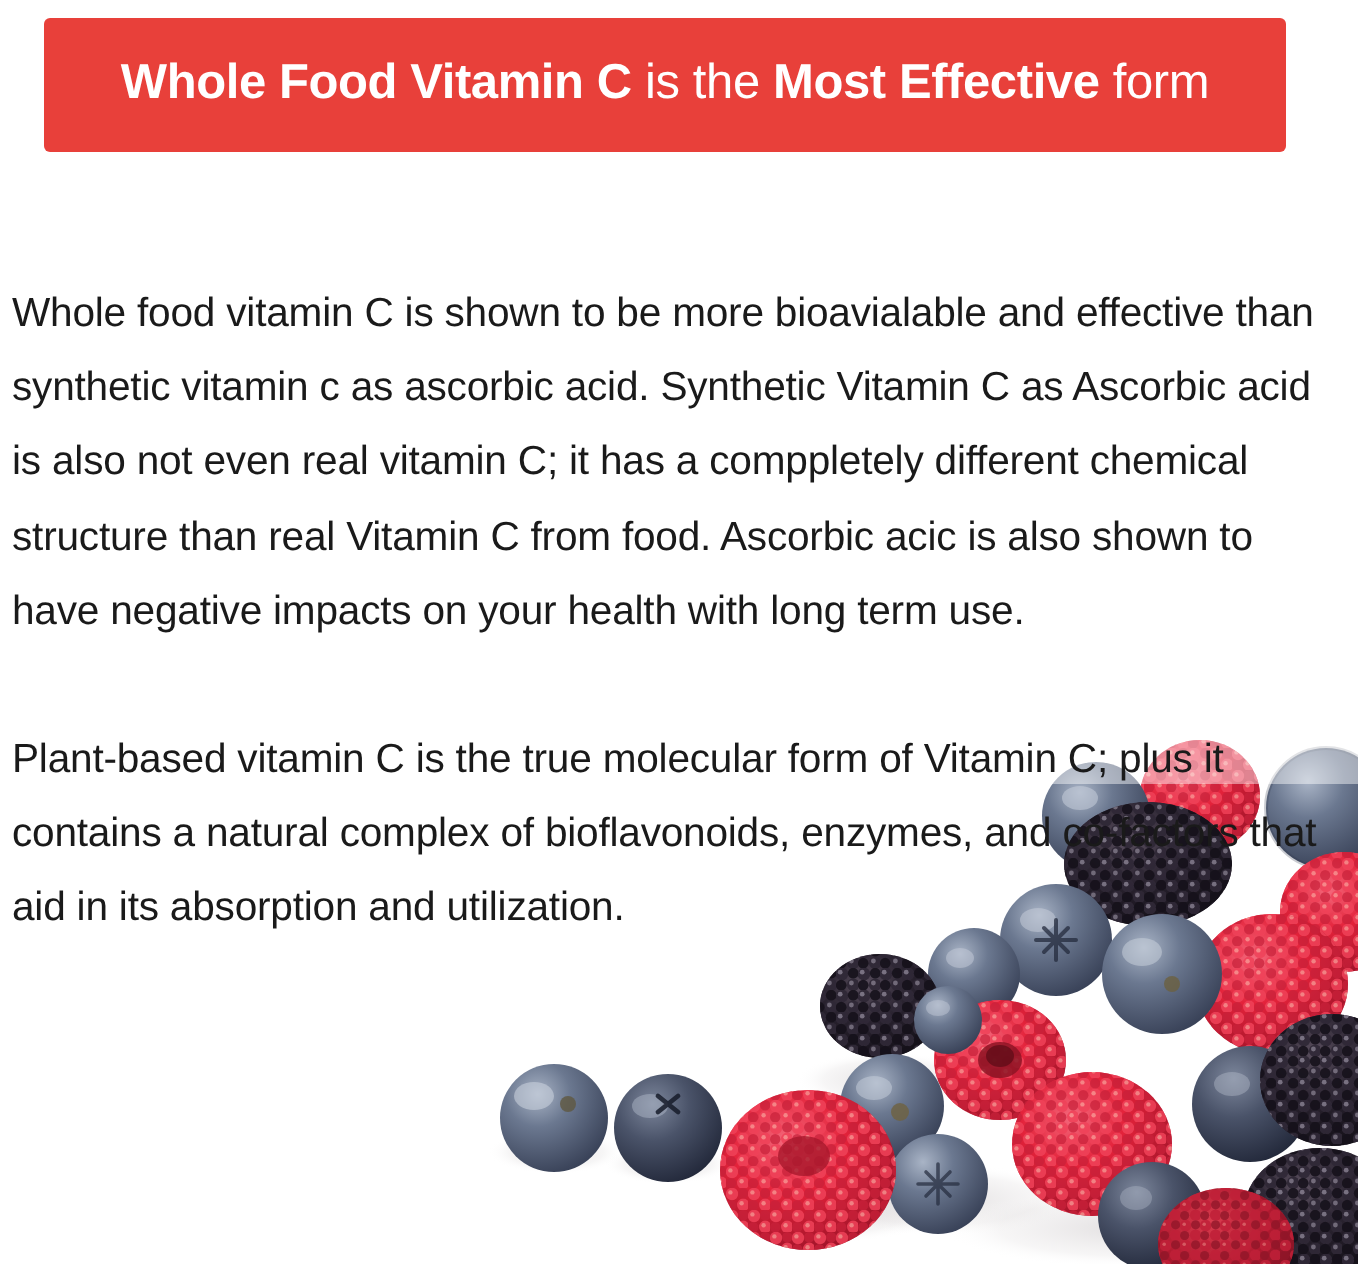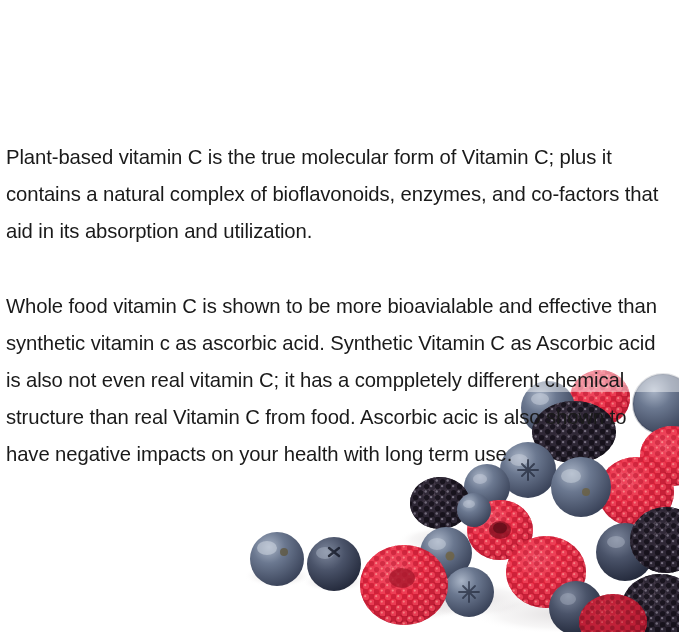--- a/index.html
+++ b/index.html
@@ -243,19 +243,22 @@
       <circle cx="284" cy="552" r="4" fill="#5f5740" opacity="0.8"></circle>
 
       <circle cx="334" cy="564" r="27" fill="url(#blueDk)"></circle>
       <ellipse cx="325" cy="553" rx="9" ry="6" fill="#b4bccb" opacity="0.45"></ellipse>
       <path d="M329 548 l10 8 M339 548 l-10 8" stroke="#171c2a" stroke-width="2.4" stroke-linecap="round" opacity="0.85"></path>
     </g>
 
     <rect x="240" y="370" width="439" height="22" fill="#ffffff" opacity="0.45"></rect>
   </svg>
 
+  <div class="banner">
+    <div class="banner-text"><span class="b">Whole Food Vitamin C</span><span> is the </span><span class="b">Most Effective</span><span> form</span></div>
+  </div>
 
   <div class="copy">
+    <p class="para">Whole food vitamin C is shown to be more bioavialable and effective than synthetic vitamin c as ascorbic acid. Synthetic Vitamin C as Ascorbic acid is also not even real vitamin C; it has a comppletely different chemical structure than real Vitamin C from food. Ascorbic acic is also shown to have negative impacts on your health with long term use.</p>
     <p class="para">Plant-based vitamin C is the true molecular form of Vitamin C; plus it contains a natural complex of bioflavonoids, enzymes, and co-factors that aid in its absorption and utilization.</p>
-    <p class="para">Whole food vitamin C is shown to be more bioavialable and effective than synthetic vitamin c as ascorbic acid. Synthetic Vitamin C as Ascorbic acid is also not even real vitamin C; it has a comppletely different chemical structure than real Vitamin C from food. Ascorbic acic is also shown to have negative impacts on your health with long term use.</p>
   </div>
 
 </div>
 
 </body></html>

